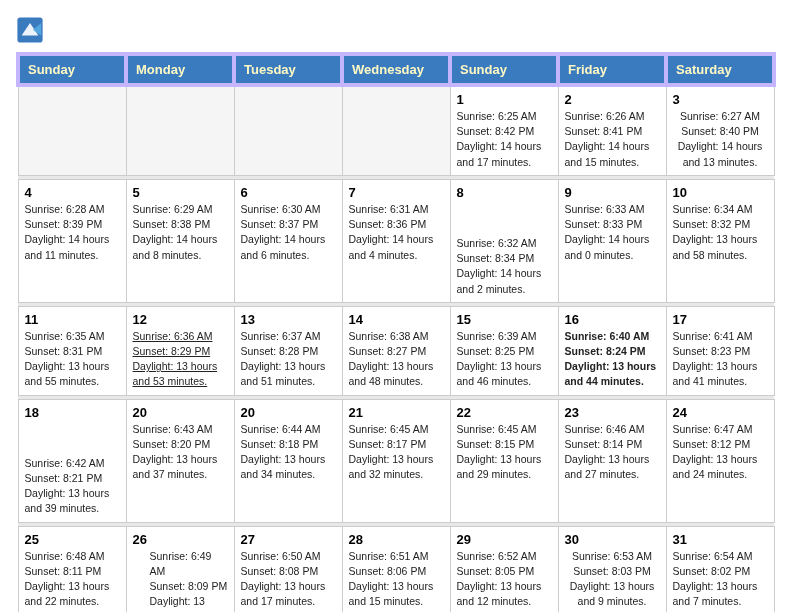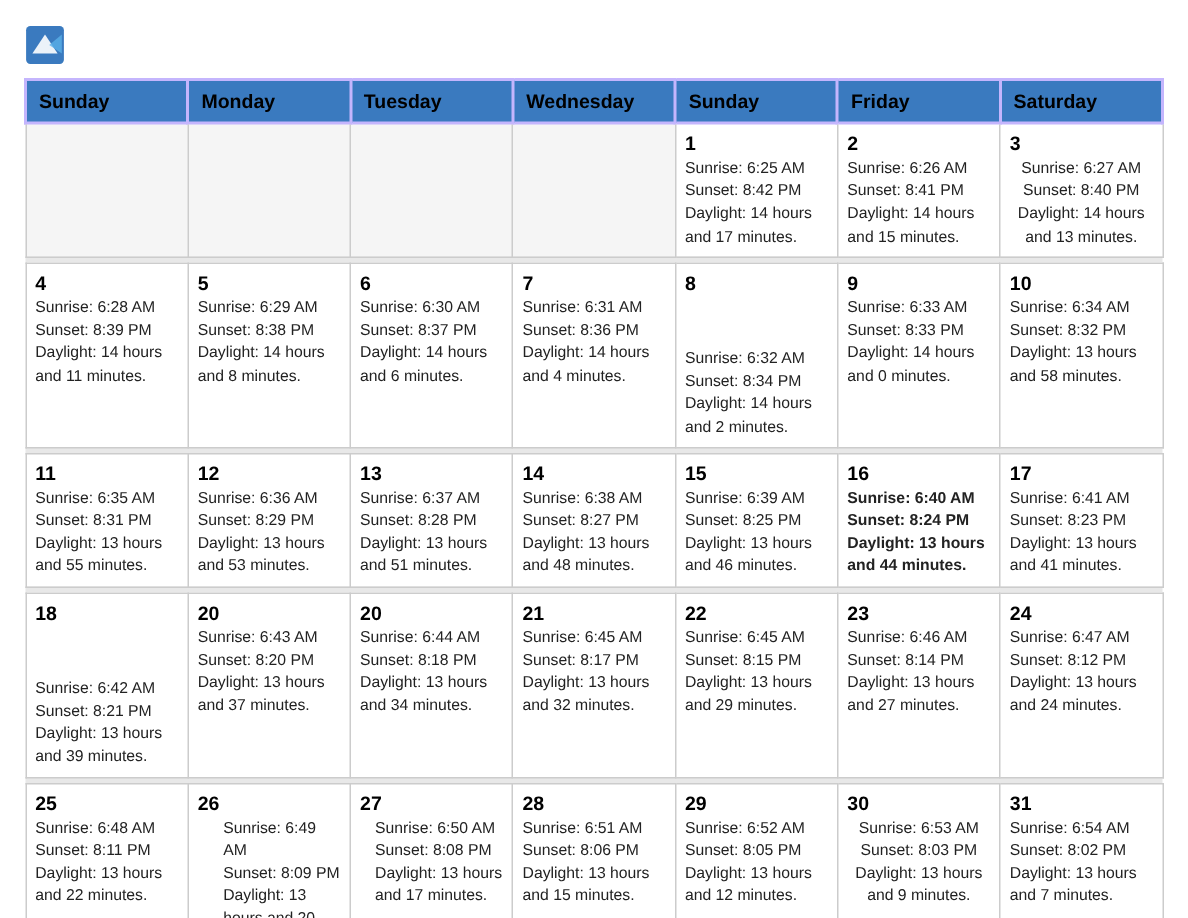--- a/index.html
+++ b/index.html
@@ -44,26 +44,26 @@
       font-size: 15px;
       color: #555;
     }
     .calendar {
       width: 100%;
       border-collapse: collapse;
       font-size: 11px;
     }
     .calendar th {
       background: #3a7abf;
-      color: #000000;
+      color: #fef9c3;
       text-align: left;
       padding: 6px 8px;
       font-size: 13px;
       font-weight: bold;
-      border: 2px solid #c4b5fd;
+      border: 4px solid #c4b5fd;
     }
     .calendar td {
       border: 1px solid #ccc;
       vertical-align: top;
       padding: 5px 6px;
       width: 107px;
       min-height: 80px;
       background: #fff;
     }
     .calendar td.empty {
@@ -200,21 +200,21 @@
       </tr>
       <tr>
         <td>
           <div class="day-num">11</div>
           <div class="day-info" style="white-space: pre-line;">Sunrise: 6:35 AM
 Sunset: 8:31 PM
 Daylight: 13 hours and 55 minutes.</div>
         </td>
         <td>
           <div class="day-num">12</div>
-          <div class="day-info" style="white-space: pre-line;">Sunrise: 6:36 AM
+          <div class="day-info" style="white-space: pre-line; text-decoration: underline;">Sunrise: 6:36 AM
 Sunset: 8:29 PM
 Daylight: 13 hours and 53 minutes.</div>
         </td>
         <td>
           <div class="day-num">13</div>
           <div class="day-info" style="white-space: pre-line;">Sunrise: 6:37 AM
 Sunset: 8:28 PM
 Daylight: 13 hours and 51 minutes.</div>
         </td>
         <td>
@@ -300,21 +300,21 @@
 Daylight: 13 hours and 22 minutes.</div>
         </td>
         <td>
           <div class="day-num">26</div>
           <div class="day-info" style="white-space: pre-line; margin-left: 17px;">Sunrise: 6:49 AM
 Sunset: 8:09 PM
 Daylight: 13 hours and 20 minutes.</div>
         </td>
         <td>
           <div class="day-num">27</div>
-          <div class="day-info" style="white-space: pre-line; margin-left: 10px;">Sunrise: 6:50 AM
+          <div class="day-info" style="white-space: pre-line;">Sunrise: 6:50 AM
 Sunset: 8:08 PM
 Daylight: 13 hours and 17 minutes.</div>
         </td>
         <td>
           <div class="day-num">28</div>
           <div class="day-info" style="white-space: pre-line;">Sunrise: 6:51 AM
 Sunset: 8:06 PM
 Daylight: 13 hours and 15 minutes.</div>
         </td>
         <td>

